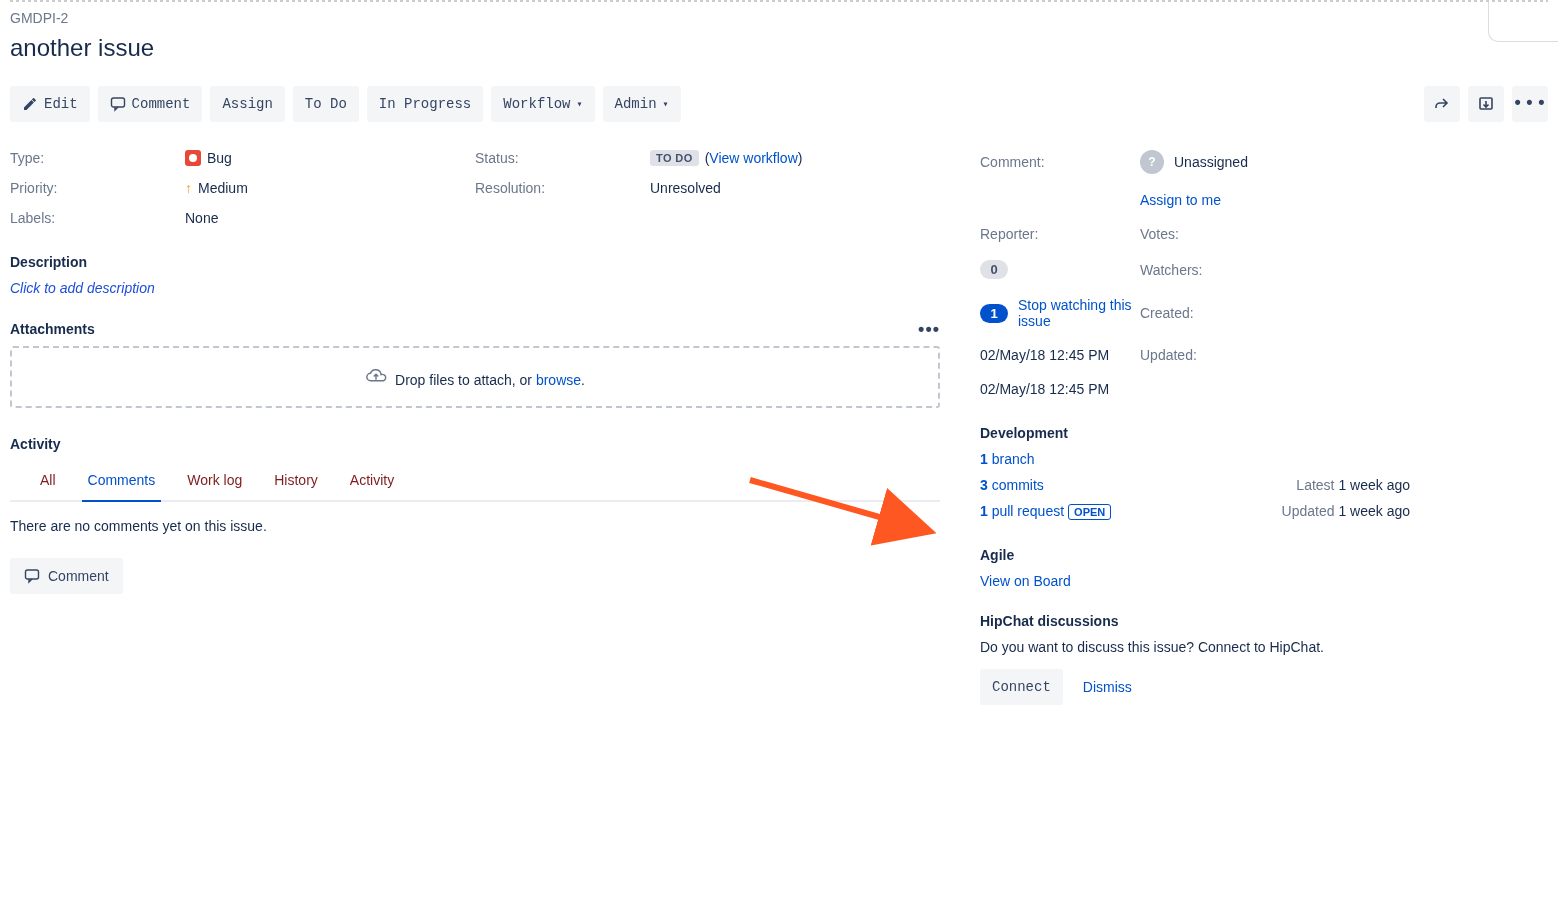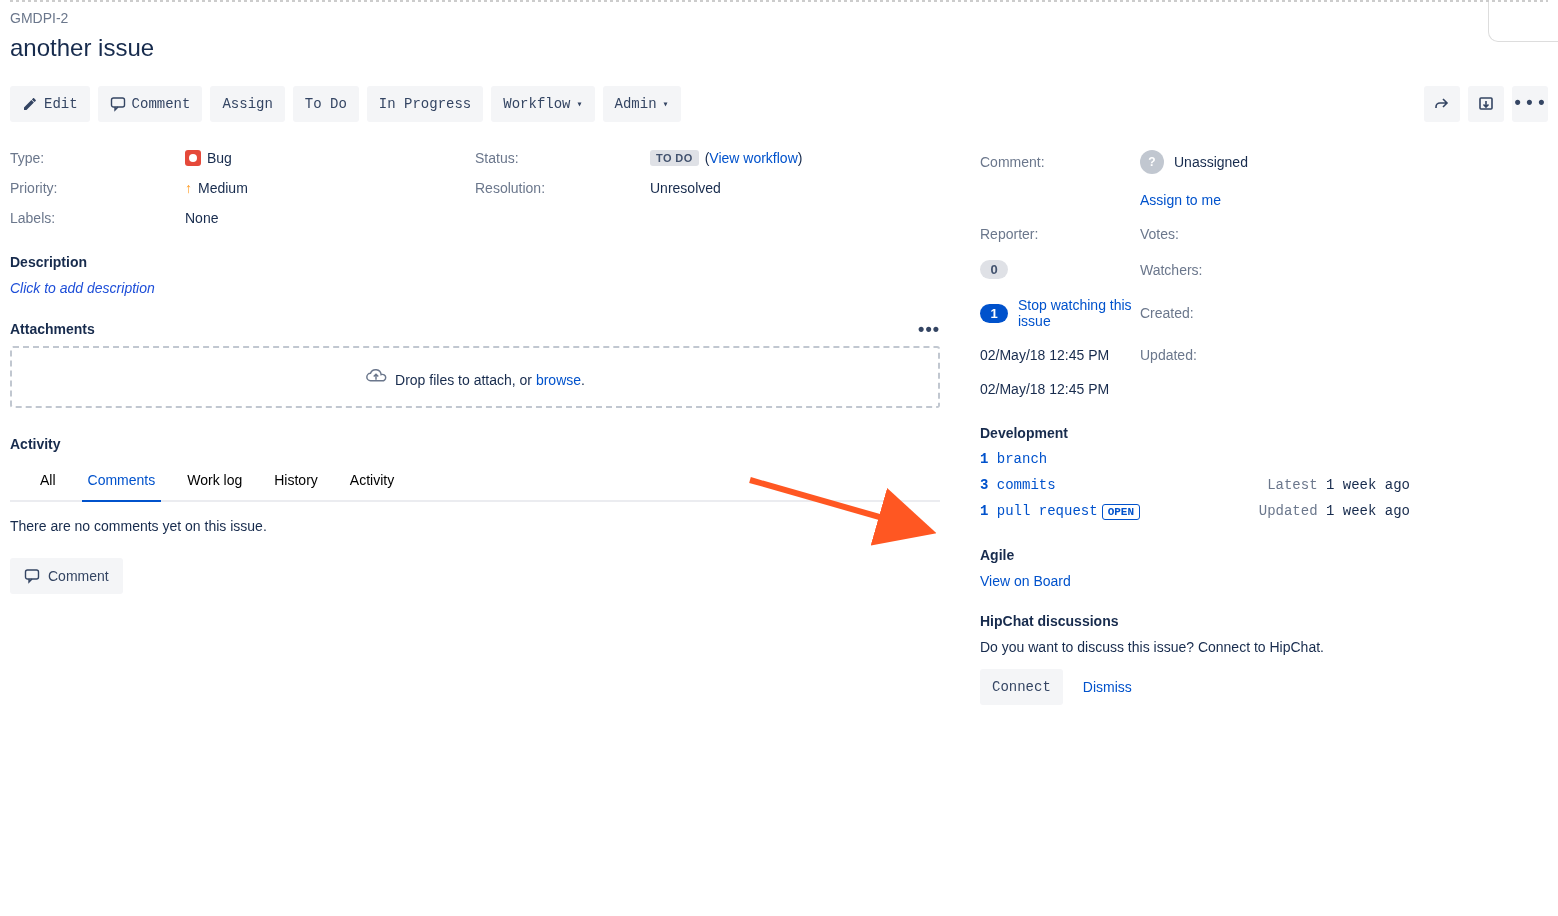--- a/index.html
+++ b/index.html
@@ -65,38 +65,38 @@
   .open-badge { border:1px solid #0052CC; color:#0052CC; font-size:11px; font-weight:700; padding:1px 5px; border-radius:3px; margin-left:4px; }
 
   .section-title { font-weight:600; font-size:14px; margin-bottom:10px; color:#172B4D; }
   .desc-placeholder { font-style: italic; color:#1d4ed8; margin-bottom:24px; }
 
   .attach-header { display:flex; align-items:center; justify-content:space-between; margin-bottom:8px; }
   .ellipsis { font-size:18px; font-weight:700; letter-spacing:1px; color:#344563; cursor:pointer; line-height:1; }
   .dropzone { border:2px dashed #C1C7D0; border-radius:3px; padding:18px; text-align:center; color:#172B4D; margin-bottom:28px; display:flex; align-items:flex-end; justify-content:center; gap:8px; }
 
   .tabs { display:flex; gap:32px; border-bottom:2px solid #EBECF0; padding:0 30px; margin-bottom:16px; }
-  .tab { padding:10px 0 12px 0; color:#000000; cursor:pointer; position:relative; font-size:14px; }
+  .tab { padding:10px 0 12px 0; color:#7f1d1d; cursor:pointer; position:relative; font-size:14px; }
   .tab.active { color:#0052CC; font-weight:500; }
   .tab.active::after { content:""; position:absolute; left:-6px; right:-6px; bottom:-2px; height:2px; background:#0052CC; }
 
   .no-comments { color:#172B4D; margin-bottom:24px; }
   .comment-btn { background:#F4F5F7; border:none; border-radius:3px; padding:10px 14px; display:inline-flex; align-items:center; gap:8px; cursor:pointer; color:#344563; font-size:14px;}
 
   .side-grid { display:grid; grid-template-columns: 160px 1fr; row-gap:18px; align-items:center; margin-bottom:28px; font-size:14px;}
   .side-label { color:#6B778C; }
   .side-value { display:flex; align-items:center; gap:10px; color:#172B4D; }
   .avatar-q { width:24px; height:24px; border-radius:50%; background:#C1C7D0; color:#fff; display:inline-flex; align-items:center; justify-content:center; font-size:12px; font-weight:700; }
   .avatar-user { width:24px; height:24px; border-radius:50%; background:#0052CC; display:inline-flex; align-items:center; justify-content:center; position:relative; }
   .avatar-user svg { width:16px; height:16px; }
   .count-badge { background:#DFE1E6; color:#42526E; border-radius:12px; padding:2px 10px; font-weight:600; font-size:13px; min-width:28px; text-align:center; }
   .count-badge.blue { background:#0052CC; color:#fff; }
   .subrow { grid-column: 2 / span 1; }
 
-  .dev-list { display:flex; flex-direction:column; gap:10px; margin-bottom:28px;font-family:Liberation Mono, monospace; }
+  .dev-list { display:flex; flex-direction:column; gap:10px; margin-bottom:28px; }
   .dev-row { display:flex; align-items:center; font-size:14px; }
   .dev-row .left { color:#0052CC; cursor:pointer; }
   .dev-row .left b { font-weight:700; }
   .dev-row .right { margin-left:auto; color:#6B778C; }
   .dev-row .right .ago { color:#172B4D; }
 
   .section-block { margin-bottom: 24px; }
   .hipchat-text { font-size:14px; margin-bottom:14px; }
   .hipchat-actions { display:flex; gap:20px; align-items:center; }
 

